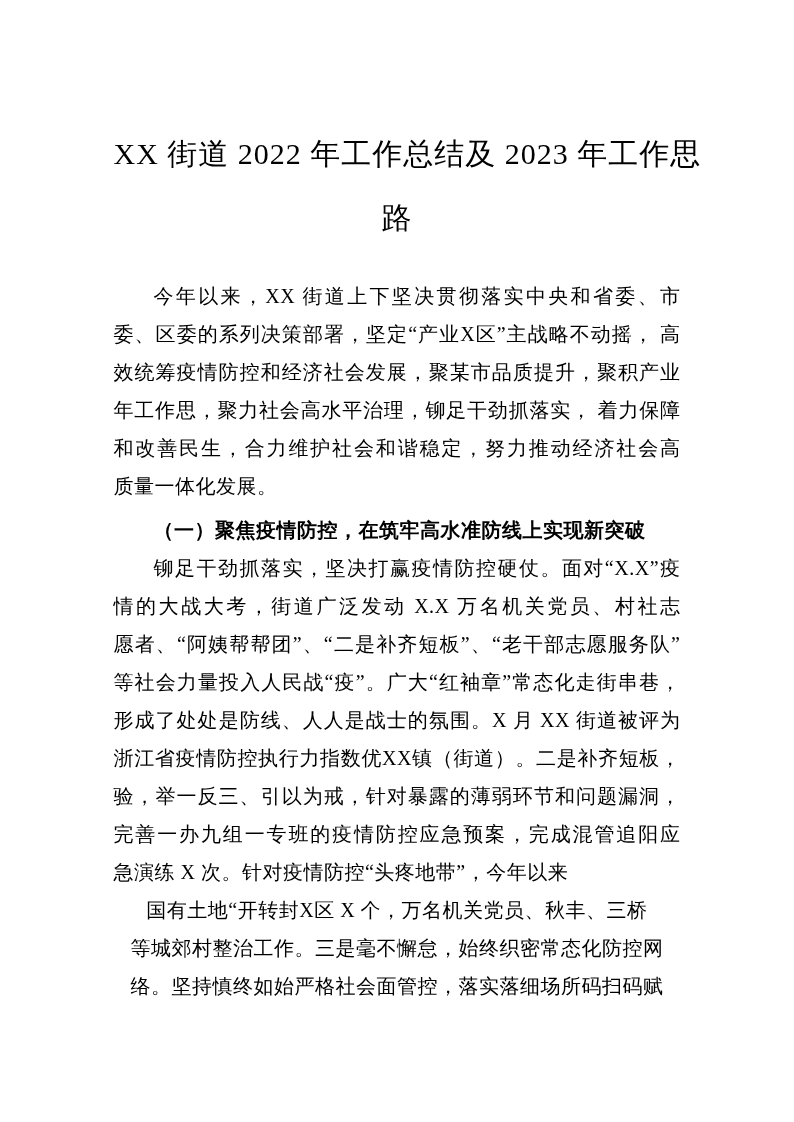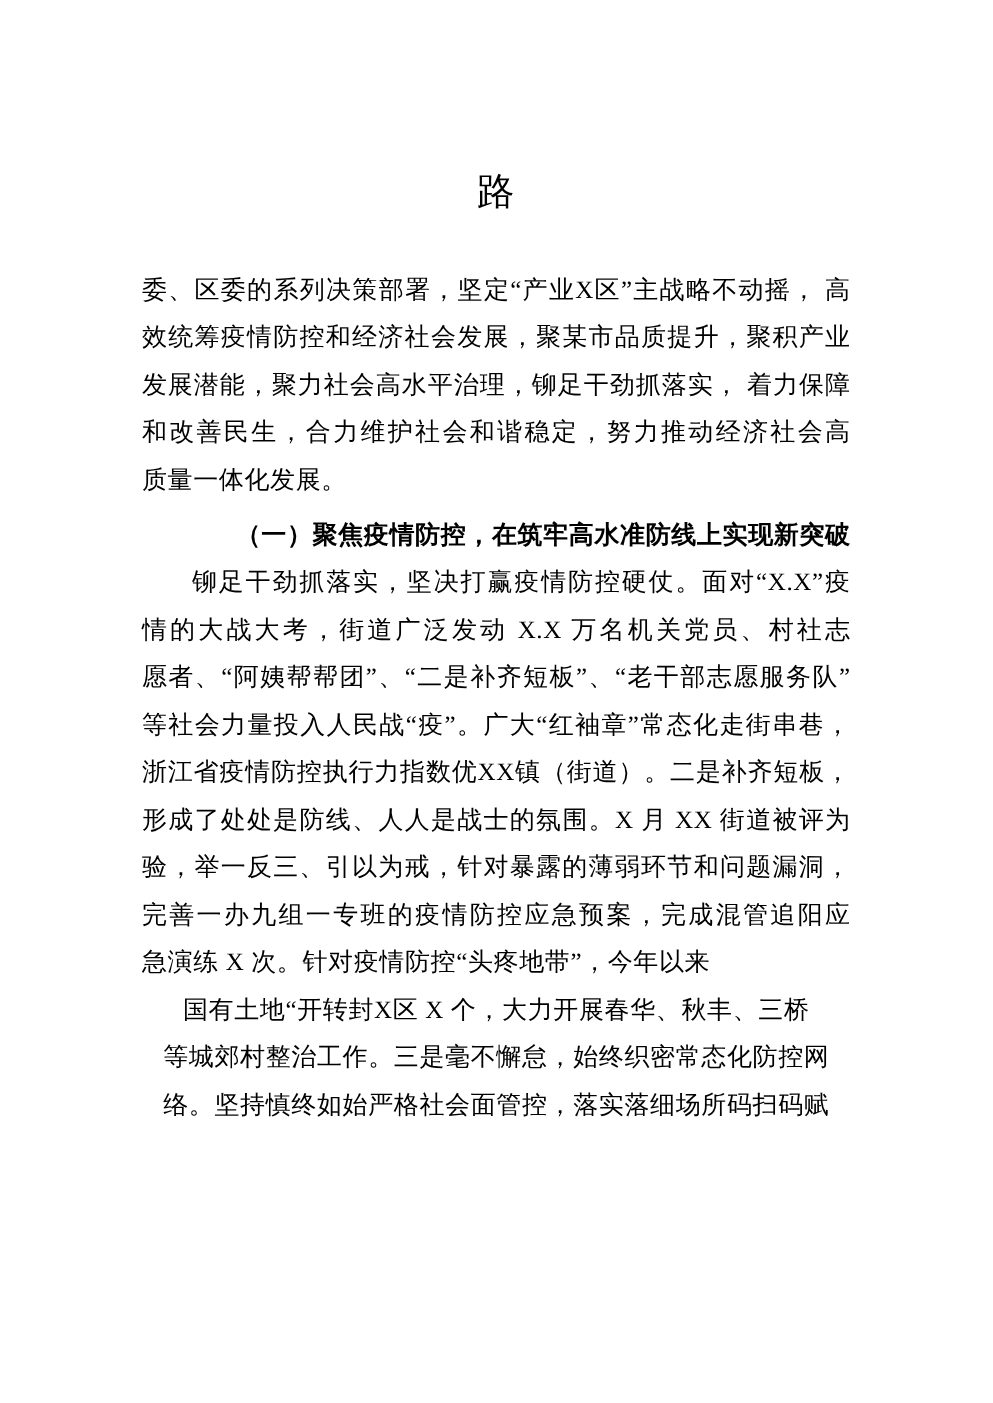--- a/index.html
+++ b/index.html
@@ -39,44 +39,46 @@
     letter-spacing: 0.5px;
   }
   .line.justify {
     text-align: justify;
     text-align-last: justify;
   }
   .line.left   { text-align: left; }
   .line.center { text-align: center; text-align-last: center; }
   .line.indent { text-indent: 2em; }
   .line.bold   { font-weight: bold; }
-  .line.heading { margin-top: 6px; text-align: right; }
+  .line.heading { margin-top: 6px; }
 </style>
 </head>
 <body>
 
 <div class="page">
   <div class="content">
     <h1 class="doc-title">
+      <div class="title-line">XX 街道 2022 年工作总结及 2023 年工作思</div>
       <div class="title-line">路</div>
     </h1>
     <div>
+        <div class="line justify indent">今年以来，XX 街道上下坚决贯彻落实中央和省委、市</div>
         <div class="line justify">委、区委的系列决策部署，坚定“产业X区”主战略不动摇， 高</div>
         <div class="line justify">效统筹疫情防控和经济社会发展，聚某市品质提升，聚积产业</div>
-        <div class="line justify">发展潜能，聚力社会高水平治理，铆足干劲抓落实， 着力保障</div>
+        <div class="line justify">年工作思，聚力社会高水平治理，铆足干劲抓落实， 着力保障</div>
         <div class="line justify">和改善民生，合力维护社会和谐稳定，努力推动经济社会高</div>
         <div class="line left">质量一体化发展。</div>
         <div class="line left indent bold heading">（一）聚焦疫情防控，在筑牢高水准防线上实现新突破</div>
         <div class="line justify indent">铆足干劲抓落实，坚决打赢疫情防控硬仗。面对“X.X”疫</div>
         <div class="line justify">情的大战大考，街道广泛发动 X.X 万名机关党员、村社志</div>
         <div class="line justify">愿者、“阿姨帮帮团”、“二是补齐短板”、“老干部志愿服务队”</div>
         <div class="line justify">等社会力量投入人民战“疫”。广大“红袖章”常态化走街串巷，</div>
+        <div class="line justify">形成了处处是防线、人人是战士的氛围。X 月 XX 街道被评为</div>
         <div class="line justify">浙江省疫情防控执行力指数优XX镇（街道）。二是补齐短板，</div>
-        <div class="line justify">形成了处处是防线、人人是战士的氛围。X 月 XX 街道被评为</div>
         <div class="line justify">验，举一反三、引以为戒，针对暴露的薄弱环节和问题漏洞，</div>
         <div class="line justify">完善一办九组一专班的疫情防控应急预案，完成混管追阳应</div>
         <div class="line left">急演练 X 次。针对疫情防控“头疼地带”，今年以来</div>
-        <div class="line center">国有土地“开转封X区 X 个，大力开展春华、秋丰、三桥</div>
+        <div class="line center">国有土地“开转封X区 X 个，万名机关党员、秋丰、三桥</div>
         <div class="line center">等城郊村整治工作。三是毫不懈怠，始终织密常态化防控网</div>
         <div class="line center">络。坚持慎终如始严格社会面管控，落实落细场所码扫码赋</div>
       </div>
   </div>
 </div>
 
 </body></html>

